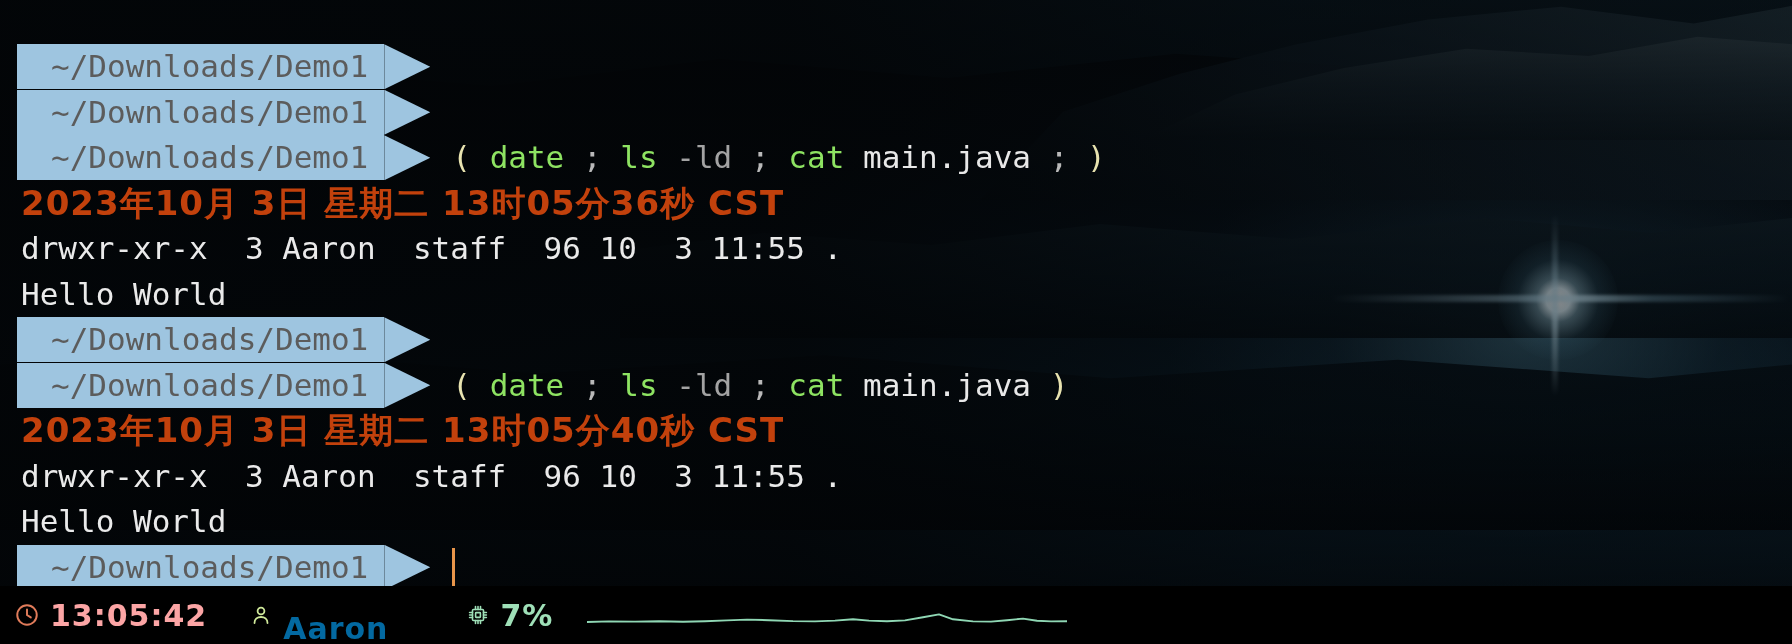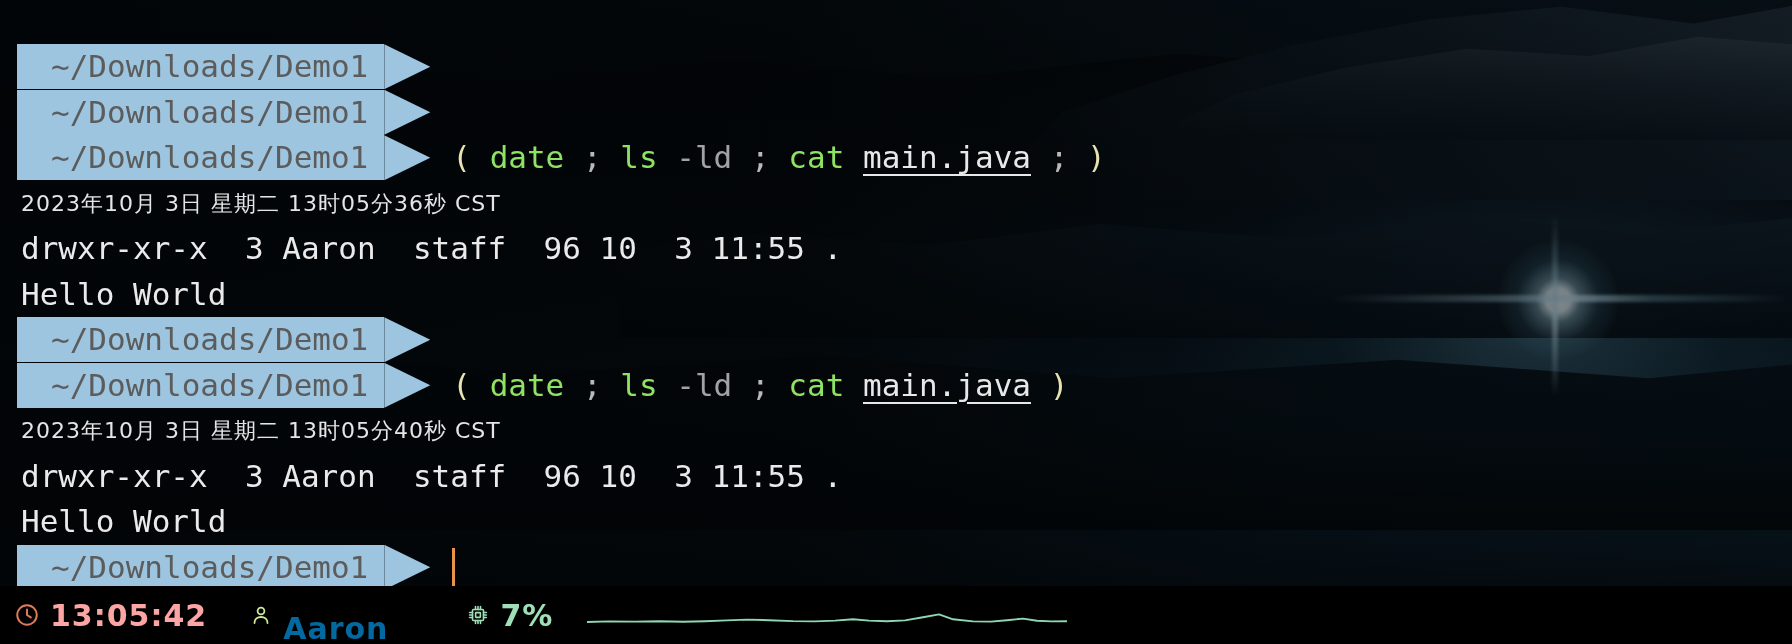--- a/index.html
+++ b/index.html
@@ -94,23 +94,23 @@
     width:46px; height:45px;
     background:#9ec5e0;
     clip-path:polygon(0% 0%,0% 100%,100% 50%);
   }
   .cmd{ padding-left:22px; font-size:31px; letter-spacing:0px; }
 
   .c-paren{ color:#e8e3b0; }
   .c-cmd  { color:#8ee362; }
   .c-semi { color:#b9b9b9; }
   .c-arg  { color:#a3a3a3; }
-  .c-file { color:#e8e8e8; text-decoration:underline; text-underline-offset:6px; text-decoration-thickness:2px; }
+  .c-file { color:#e8e8e8; text-underline-offset:6px; text-decoration-thickness:2px; }
   .out    { color:#eaeaea; padding-left:4px; font-size:31px; }
-  .out-cn { color:#e5e5e5; font-family:"DejaVu Sans","Liberation Sans",sans-serif; font-size:22px; letter-spacing:1px;}
+  .out-cn { color:#c2410c; font-family:"DejaVu Sans","Liberation Sans",sans-serif; font-size:34px; letter-spacing:1px;font-weight:bold;}
 
   .cursor{
     position:absolute; width:3px; height:38px;
     background:#e8954a;
   }
 
   
   .status{
     position:absolute; left:0; bottom:0; width:1792px; height:58px;
     background:#000000;

